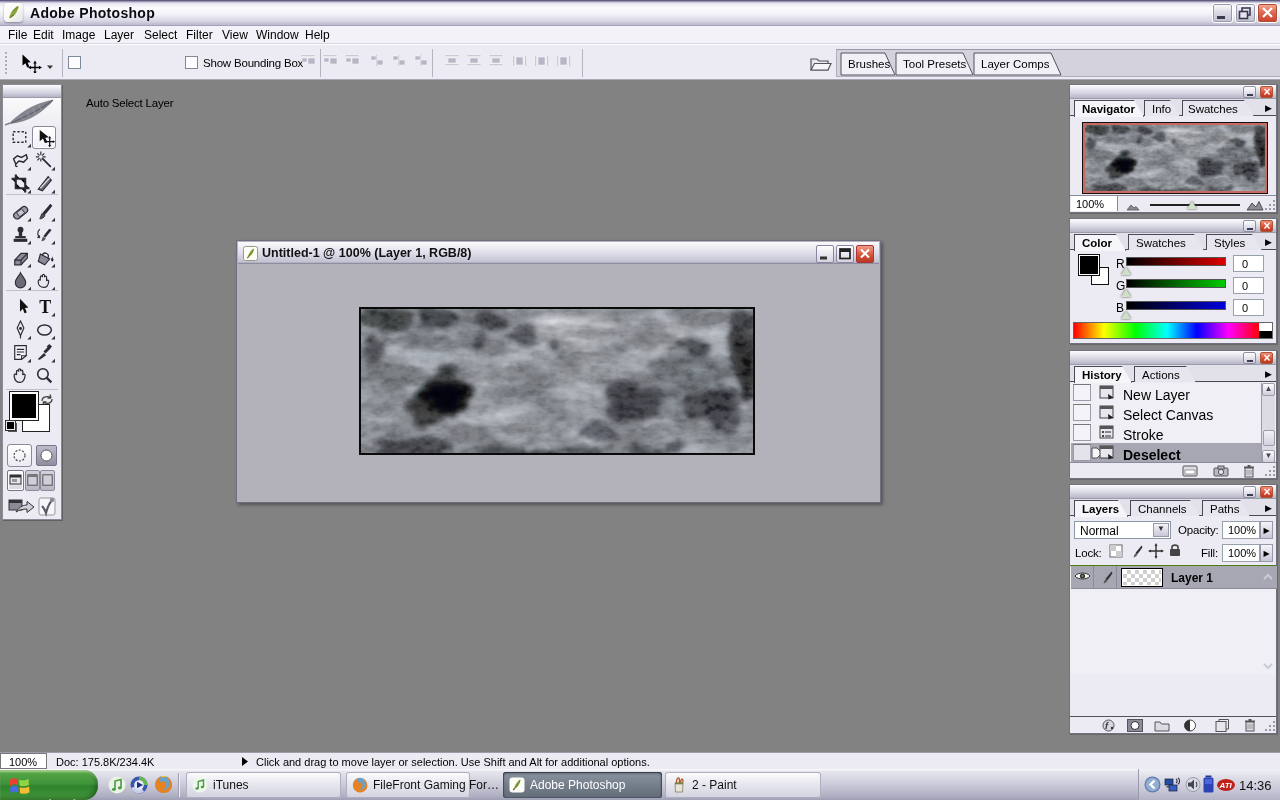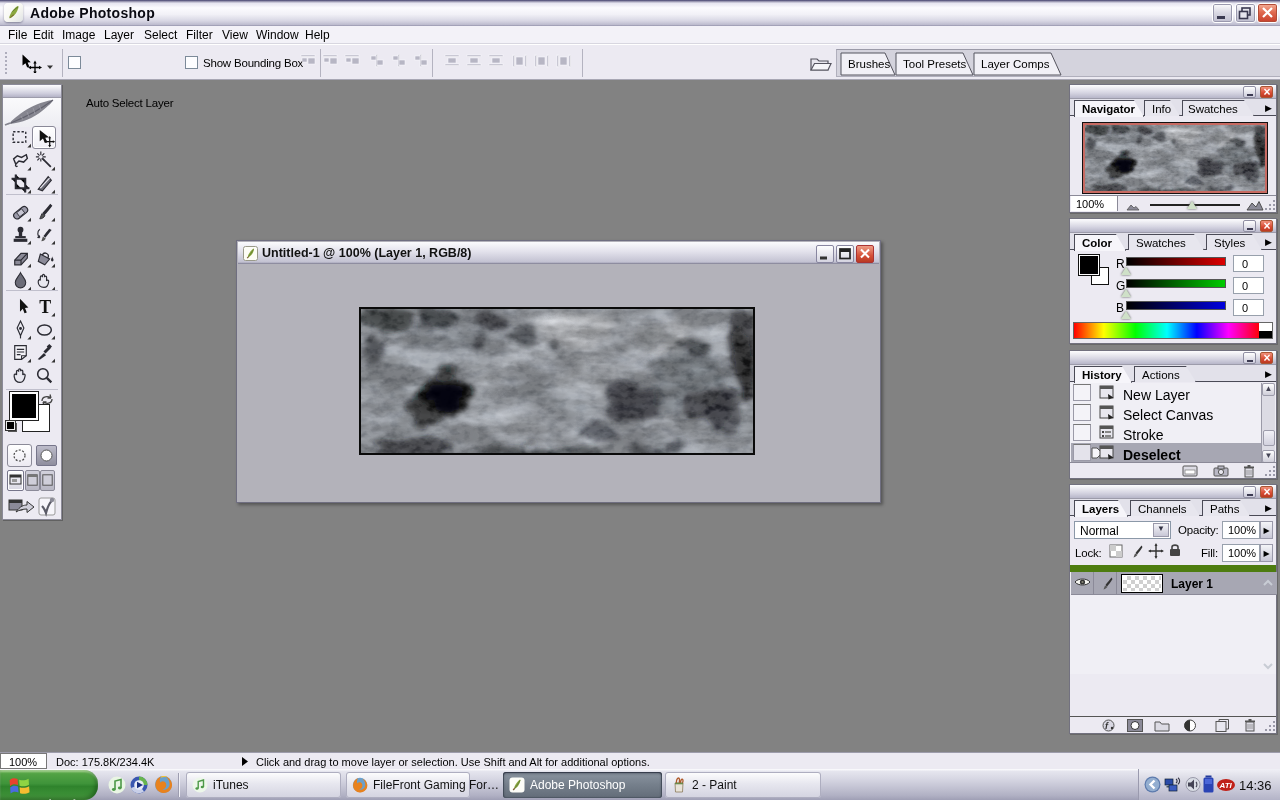--- a/index.html
+++ b/index.html
@@ -743,21 +743,21 @@
       <path d="M8 1.5 L8 14.5 M1.5 8 L14.5 8" stroke="#333" stroke-width="1.4"></path>
       <path d="M8 0 L6.5 3 L9.5 3 Z M8 16 L6.5 13 L9.5 13 Z M0 8 L3 6.5 L3 9.5 Z M16 8 L13 6.5 L13 9.5 Z" fill="#333"></path>
     </svg>
  <svg class="abs" style="left:98px;top:58px;" width="14" height="15">
       <rect x="2" y="6" width="10" height="7" rx="1" fill="#444"></rect>
       <path d="M4 6 L4 4 C4 1.5 10 1.5 10 4 L10 6" fill="none" stroke="#444" stroke-width="1.6"></path>
     </svg>
  <div class="olabel" style="left:131px;top:62px;">Fill:</div>
  <div class="abs" style="left:152px;top:59px;width:38px;height:18px;background:#fff;border:1px solid #98a0ac;font-size:11px;padding:2px 0 0 5px;">100%</div>
  <div class="abs" style="left:190px;top:59px;width:13px;height:18px;background:linear-gradient(#f4f4f8,#c8c7d6);border:1px solid #9a99aa;font-size:8px;text-align:center;padding-top:4px;">▶</div>
- <div class="abs" style="left:0;top:80px;width:206px;height:109px;background:#f0eff5;border-top:7px solid #4d7c0f;text-decoration:underline;">
+ <div class="abs" style="left:0;top:80px;width:206px;height:109px;background:#f0eff5;border-top:1px solid #4d7c0f;text-decoration:underline;">
   <div class="lrow hsel" style="top:0;">
    <div class="leye"><svg style="margin:4px 0 0 3px;" width="17" height="12">
             <path d="M1 6 C4 2 13 2 16 6 C13 10 4 10 1 6 Z" fill="#f8f8f4" stroke="#333" stroke-width="1"></path>
             <circle cx="8.5" cy="6" r="2.6" fill="#333"></circle>
             <circle cx="8.5" cy="6" r="1.1" fill="#887"></circle>
           </svg></div>
    <div class="lbrush"><svg style="margin:3px 0 0 4px;" width="16" height="16">
             <path d="M13.5 2.5 C11.5 5 9 8 7.5 10 L9 11.5 C11 9.5 13 6.5 14.5 4 Z" fill="#333"></path>
             <path d="M7 10.5 L5.5 14.5 C7.5 14 8.8 13 9.5 11.8 Z" fill="#555"></path>
           </svg></div>

